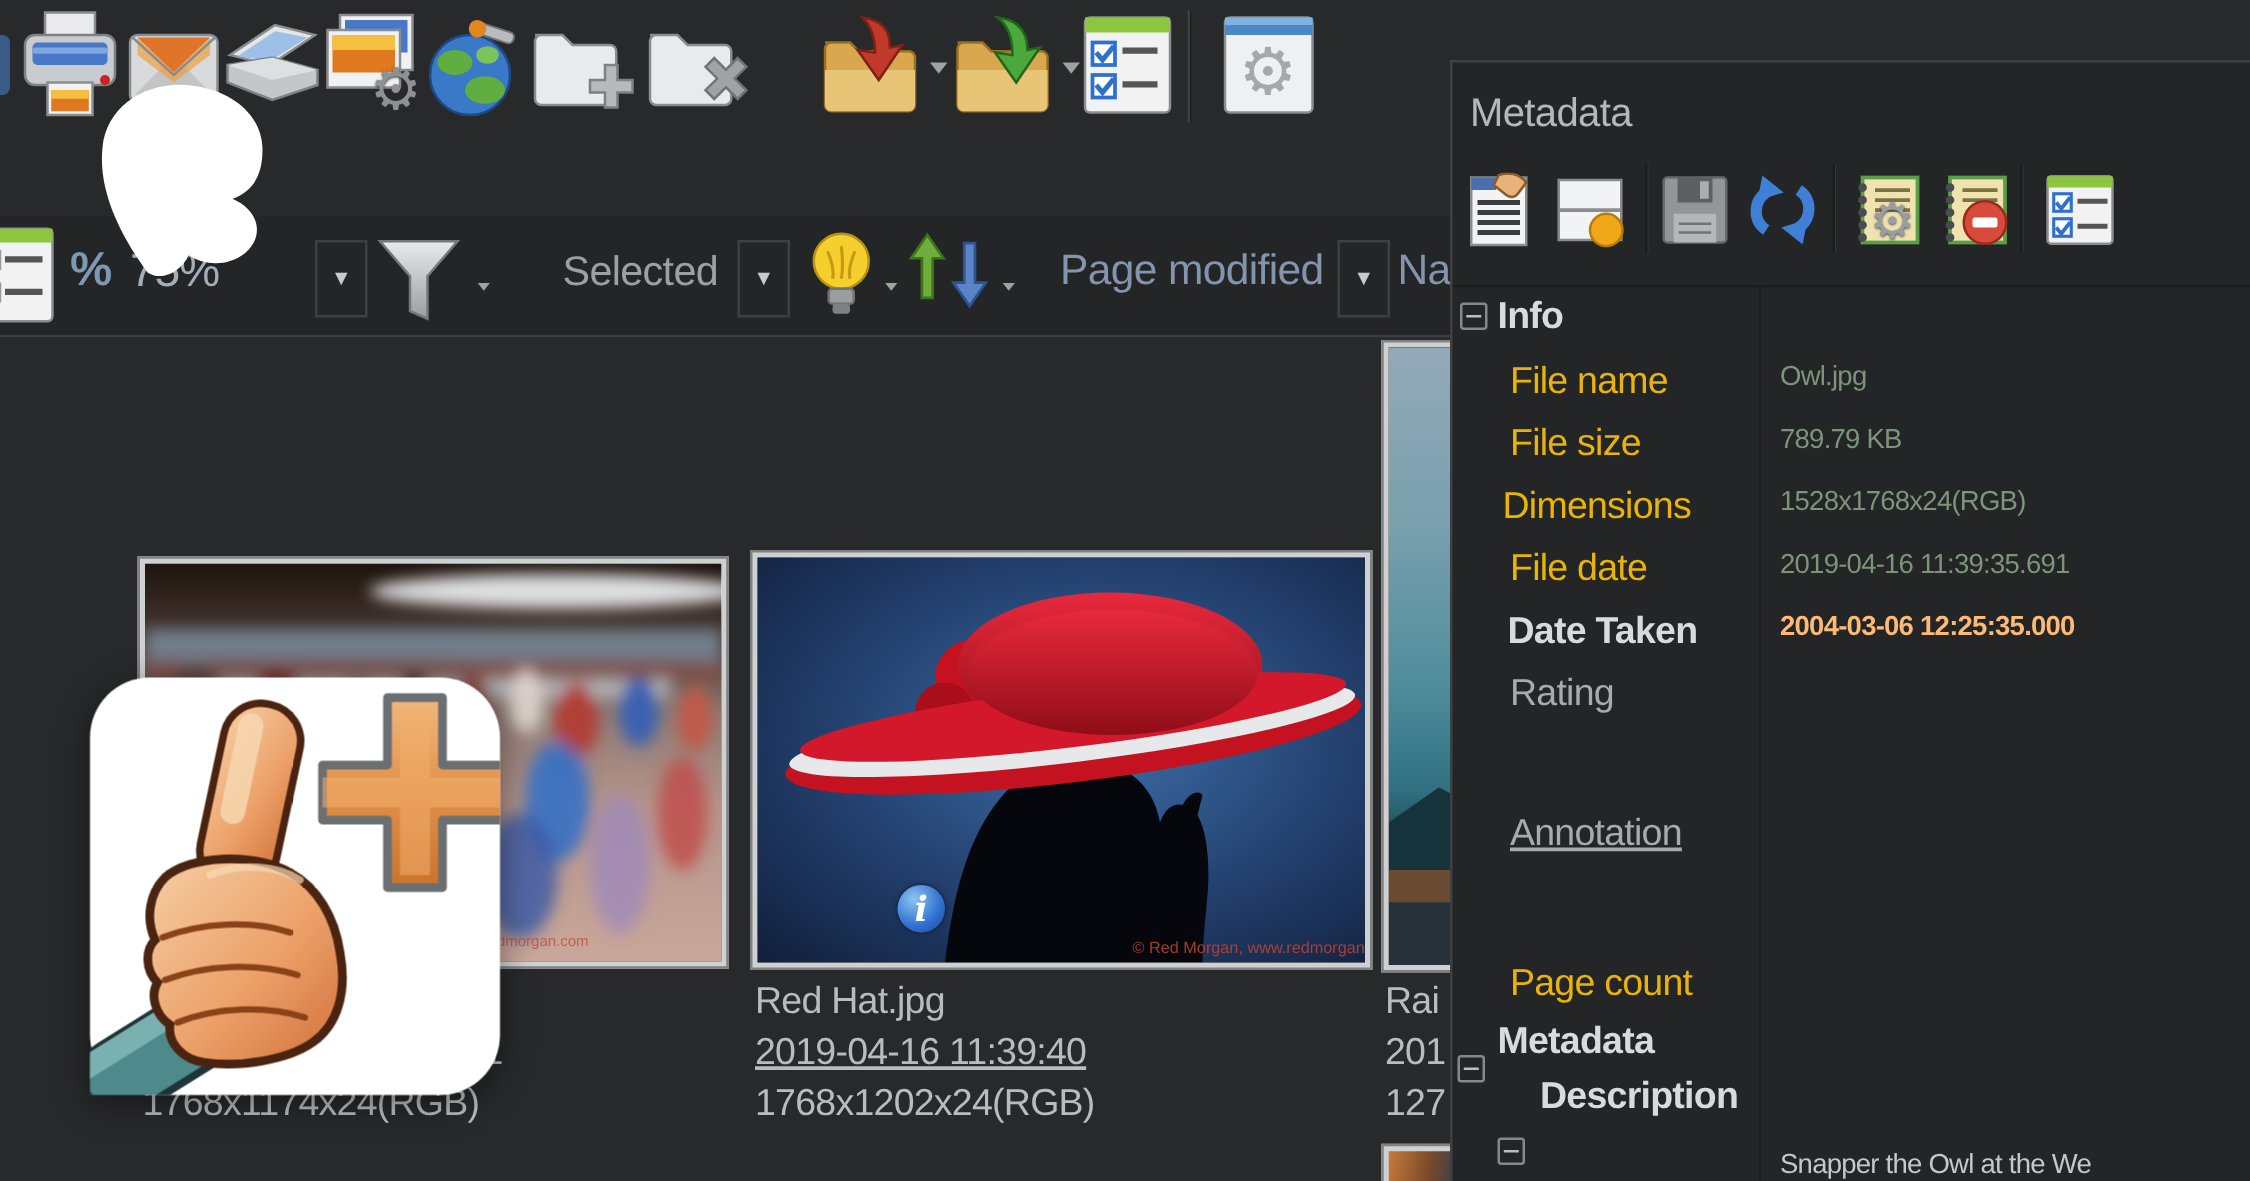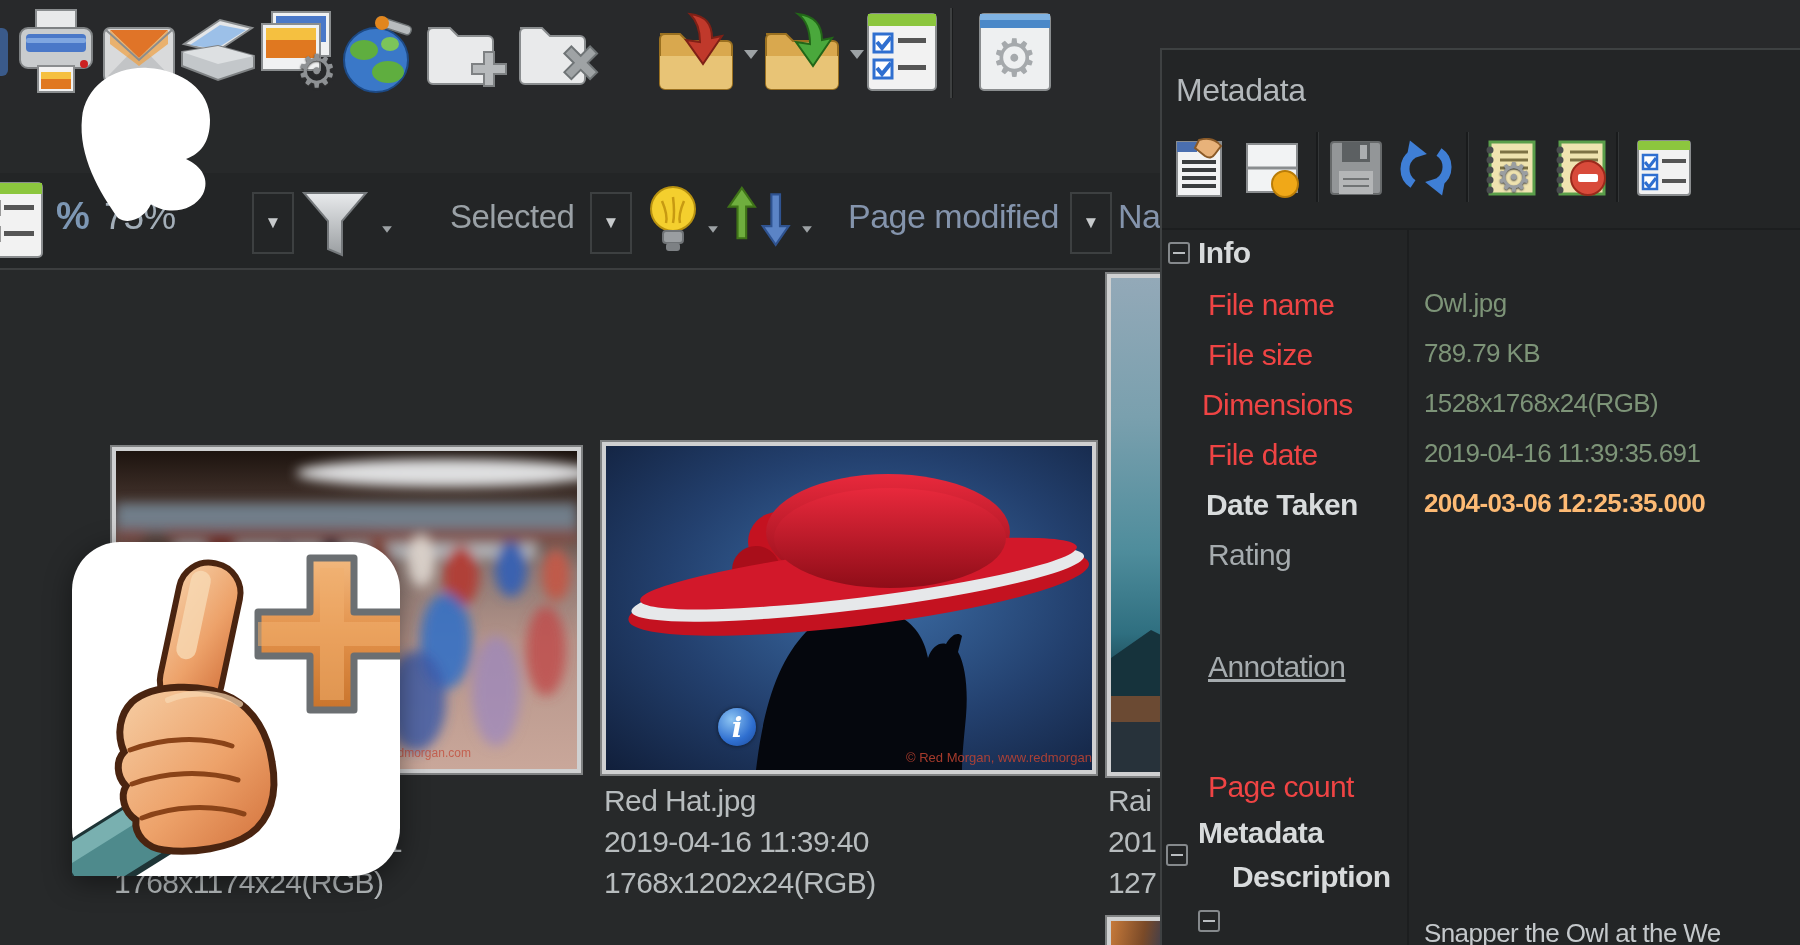--- a/index.html
+++ b/index.html
@@ -28,24 +28,24 @@
   
   .thumb-frame{border:2px solid #7f8182;background:#cfd0d1;padding:4px;box-sizing:border-box;}
   .thumb-img{width:100%;height:100%;position:relative;overflow:hidden;background:#111;}
   
   .meta-panel{left:1160px;top:48px;width:640px;height:897px;background:#232526;
       border-left:2px solid #3e4142;border-top:2px solid #3e4142;box-sizing:border-box;}
   .meta-title{font-size:32px;color:#b3b8bb;letter-spacing:-.5px;}
   .meta-sep-h{left:0;top:178px;width:640px;height:2px;background:#1c1e1f;}
   .meta-divider{left:245px;top:178px;width:2px;height:717px;background:#1c1e1f;}
   .mrow-label{font-size:30px;letter-spacing:-.6px;white-space:nowrap;}
-  .lbl-green{color:#ef4444;}
+  .lbl-green{color:#eab308;}
   .lbl-gray{color:#a5abae;}
   .lbl-bold{color:#d8dbdc;font-weight:bold;}
-  .mrow-value{font-size:26px;letter-spacing:-.6px;white-space:nowrap;color:#7d9478;}
+  .mrow-value{font-size:22px;letter-spacing:-.6px;white-space:nowrap;color:#7d9478;}
   .val-bold{color:#fdba74;font-weight:bold;}
   .val-light{color:#c4c8cb;}
   .collapse{width:22px;height:22px;border:2px solid #85898c;border-radius:3px;position:relative;background:#232526;box-sizing:border-box;}
   .collapse::after{content:"";position:absolute;left:3px;right:3px;top:8px;height:2px;background:#b9bdc0;}
   .mtool{width:64px;height:64px;display:flex;align-items:center;justify-content:center;}
   .msep{width:2px;height:70px;background:#191b1c;border-right:1px solid #343738;}
   
   .cursor-box{left:72px;top:542px;width:328px;height:334px;background:#fff;border-radius:48px;
       filter:drop-shadow(0 6px 14px rgba(0,0,0,.45));z-index:60;}
   .blob{z-index:60;}
@@ -334,21 +334,21 @@
     </div>
 
     <div class="abs thumb-frame" style="left:1105px;top:645px;width:120px;height:60px;">
       <div class="thumb-img" style="background:linear-gradient(100deg,#c77a3a 0%,#7a4a28 30%,#2a3a5a 55%,#c77a3a 80%,#23304a 100%);"></div>
     </div>
 
     <span class="abs thumb-line" style="left:386px;top:555px;">1</span>
     <span class="abs thumb-line" style="left:114px;top:596px;">1768x1174x24(RGB)</span>
 
     <span class="abs thumb-line" style="left:604px;top:514px;">Red Hat.jpg</span>
-    <span class="abs thumb-line" style="left:604px;top:555px;">2019-04-16 11:39:40</span>
+    <span class="abs thumb-line" style="left:604px;top:555px;text-decoration:underline;">2019-04-16 11:39:40</span>
     <span class="abs thumb-line" style="left:604px;top:596px;">1768x1202x24(RGB)</span>
 
     <span class="abs thumb-line" style="left:1108px;top:514px;">Rai</span>
     <span class="abs thumb-line" style="left:1108px;top:555px;">201</span>
     <span class="abs thumb-line" style="left:1108px;top:596px;">127</span>
   </div>
 
   <div class="abs meta-panel">
 
     <span class="abs meta-title" style="left:14px;top:22px;">Metadata</span>

